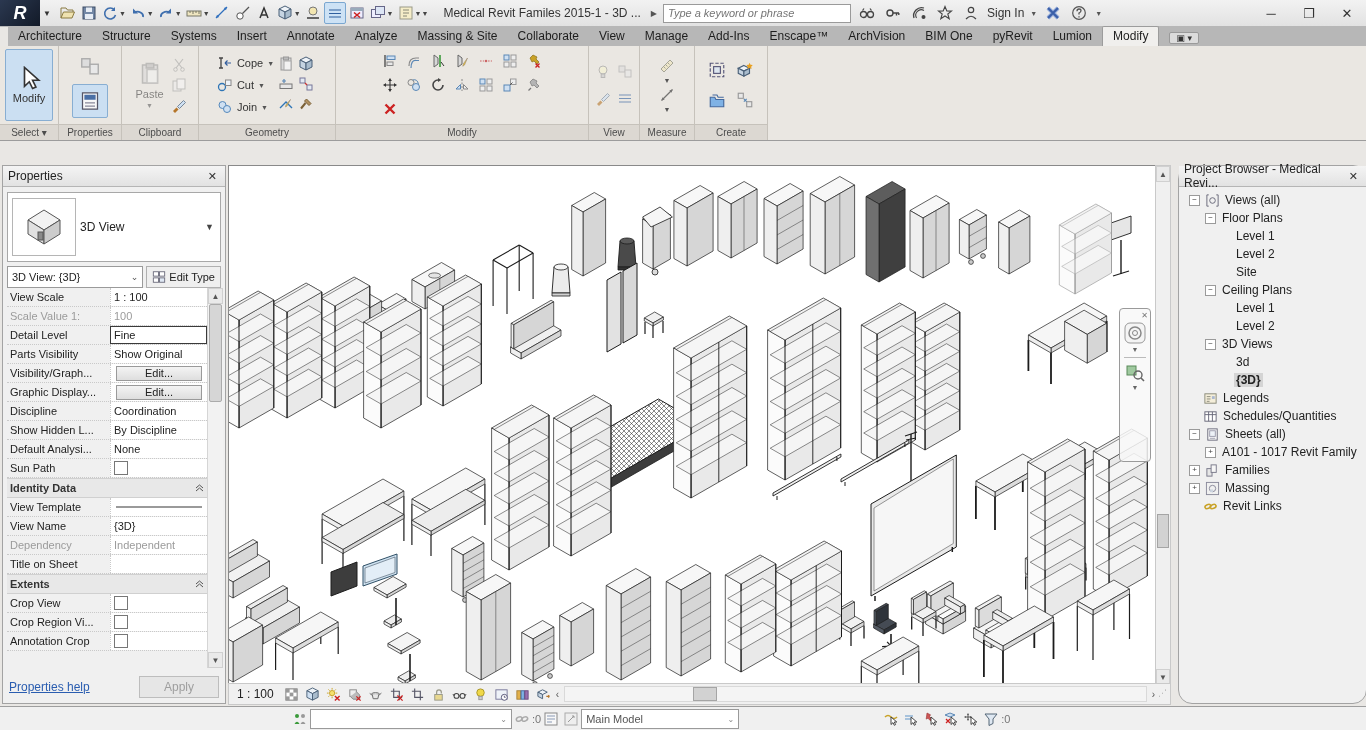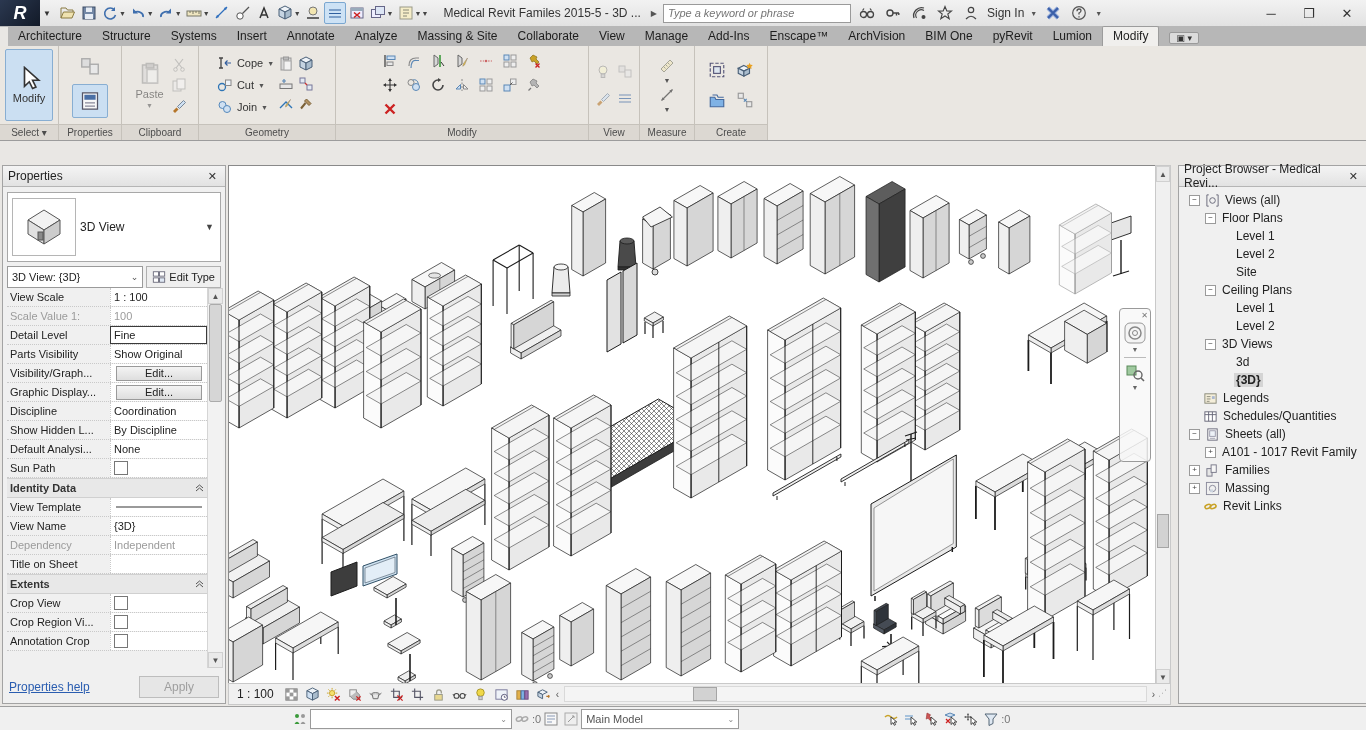--- a/index.html
+++ b/index.html
@@ -71,21 +71,21 @@
            text-align:center;font-size:11px;color:#222;line-height:13px;}
   .cbx{width:12px;height:12px;border:1px solid #777;background:#fff;}
   #palscroll{position:absolute;right:2px;top:122px;bottom:35px;width:15px;background:#f2f2f2;border-left:1px solid #d5d5d5;}
   .sb-arrow{height:14px;display:flex;align-items:center;justify-content:center;font-size:8px;color:#555;background:#eaeaea;border:1px solid #d0d0d0;}
   .sb-thumb{position:absolute;left:1px;right:1px;background:#d6d6d6;border:1px solid #ababab;border-radius:2px;}
   #propfoot{position:absolute;left:0;right:0;bottom:0;height:32px;display:flex;align-items:center;padding:0 6px;}
   #prophelp{color:#2a5db0;text-decoration:underline;font-size:12px;}
   #applybtn{margin-left:auto;width:78px;height:20px;background:#e6e6e6;border:1px solid #bdbdbd;color:#9e9e9e;
             text-align:center;line-height:20px;font-size:12px;}
   
-  #browser{left:1178px;top:165px;width:187px;height:537px;}
+  #browser{left:1178px;top:165px;width:187px;height:537px;border-radius:14px;}
   #tree{padding:4px 2px;font-size:12px;color:#222;}
   .trow{height:18px;display:flex;align-items:center;white-space:nowrap;}
   .tind{display:inline-block;height:18px;}
   .texp{width:9px;height:9px;border:1px solid #9a9a9a;background:#fff;font-size:8px;line-height:7px;
         text-align:center;color:#444;margin-right:4px;flex:none;}
   .tico{width:16px;height:16px;margin-right:3px;flex:none;display:flex;align-items:center;justify-content:center;}
   .tlabel{padding:0 2px;}
   .tlabel.sel{background:#d4d4d4;font-weight:bold;}
   
   #canvas{left:228px;top:165px;width:926px;height:518px;background:#fff;border:1px solid #898989;}
@@ -216,21 +216,21 @@
       <span class="qdd">▼</span>
       <span class="qbtn">
         <svg width="16" height="16" viewBox="0 0 16 16">
           <rect x="2" y="2" width="12" height="12" fill="#f5edc8" stroke="#998"></rect>
           <path d="M5 5h6M5 8h6M5 11h4" stroke="#887"></path>
         </svg>
       </span>
       <span class="qdd">▼</span>
       <span class="qdd">▼</span>
     </div>
-  <span id="title-text">Medical Revit Familes 2015-5 - 3D ...</span>
+  <span id="title-text">Medical Revit Familes 2015-1 - 3D ...</span>
   <div id="infocenter">
     <span style="font-size:8px;color:#555;">▶</span>
     <input id="search-box" placeholder="Type a keyword or phrase" style="">
     <span class="tb-ico" id="ic-binoc">
         <svg width="16" height="16" viewBox="0 0 16 16">
           <circle cx="4.5" cy="9.5" r="3" fill="none" stroke="#444" stroke-width="1.3"></circle>
           <circle cx="11.5" cy="9.5" r="3" fill="none" stroke="#444" stroke-width="1.3"></circle>
           <path d="M7.5 9.5 h1 M3.5 5.5 5 3.5 M12.5 5.5 11 3.5" stroke="#444" stroke-width="1.2"></path>
         </svg>
       </span>

